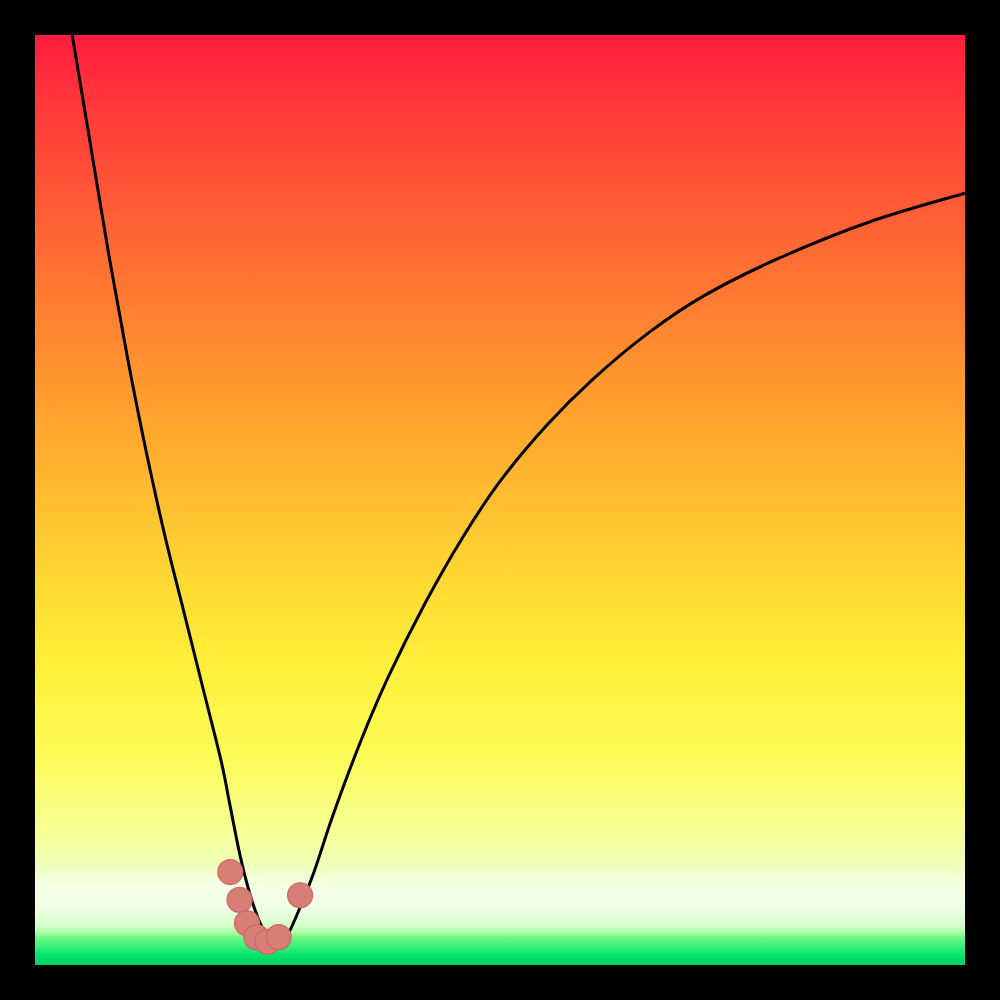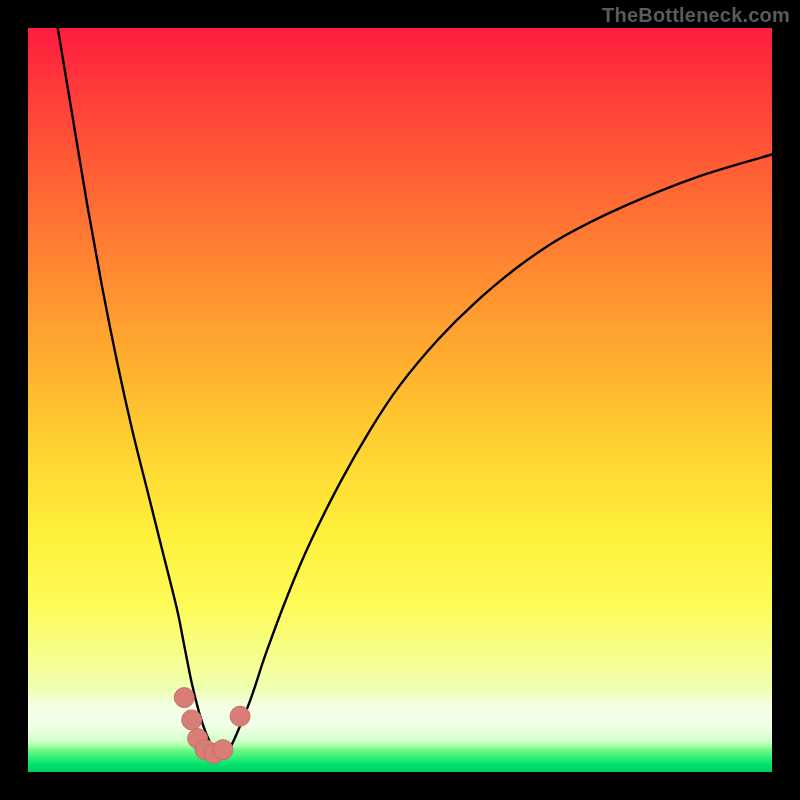--- a/index.html
+++ b/index.html
@@ -94,14 +94,13 @@
           <circle cx="163.68" cy="691.92" r="10" fill="#d97d77" stroke="#c76c66" stroke-width="1"></circle>
           <circle cx="169.632" cy="710.52" r="10" fill="#d97d77" stroke="#c76c66" stroke-width="1"></circle>
           <circle cx="177.072" cy="721.68" r="10" fill="#d97d77" stroke="#c76c66" stroke-width="1"></circle>
           <circle cx="186" cy="725.4" r="10" fill="#d97d77" stroke="#c76c66" stroke-width="1"></circle>
           <circle cx="194.928" cy="721.68" r="10" fill="#d97d77" stroke="#c76c66" stroke-width="1"></circle>
           <circle cx="212.04" cy="688.2" r="10" fill="#d97d77" stroke="#c76c66" stroke-width="1"></circle>
         </g>
     </svg>
   </div>
 
-  <div class="watermark">TheBottleneck.com</div>
 </div>
 
 </body></html>

